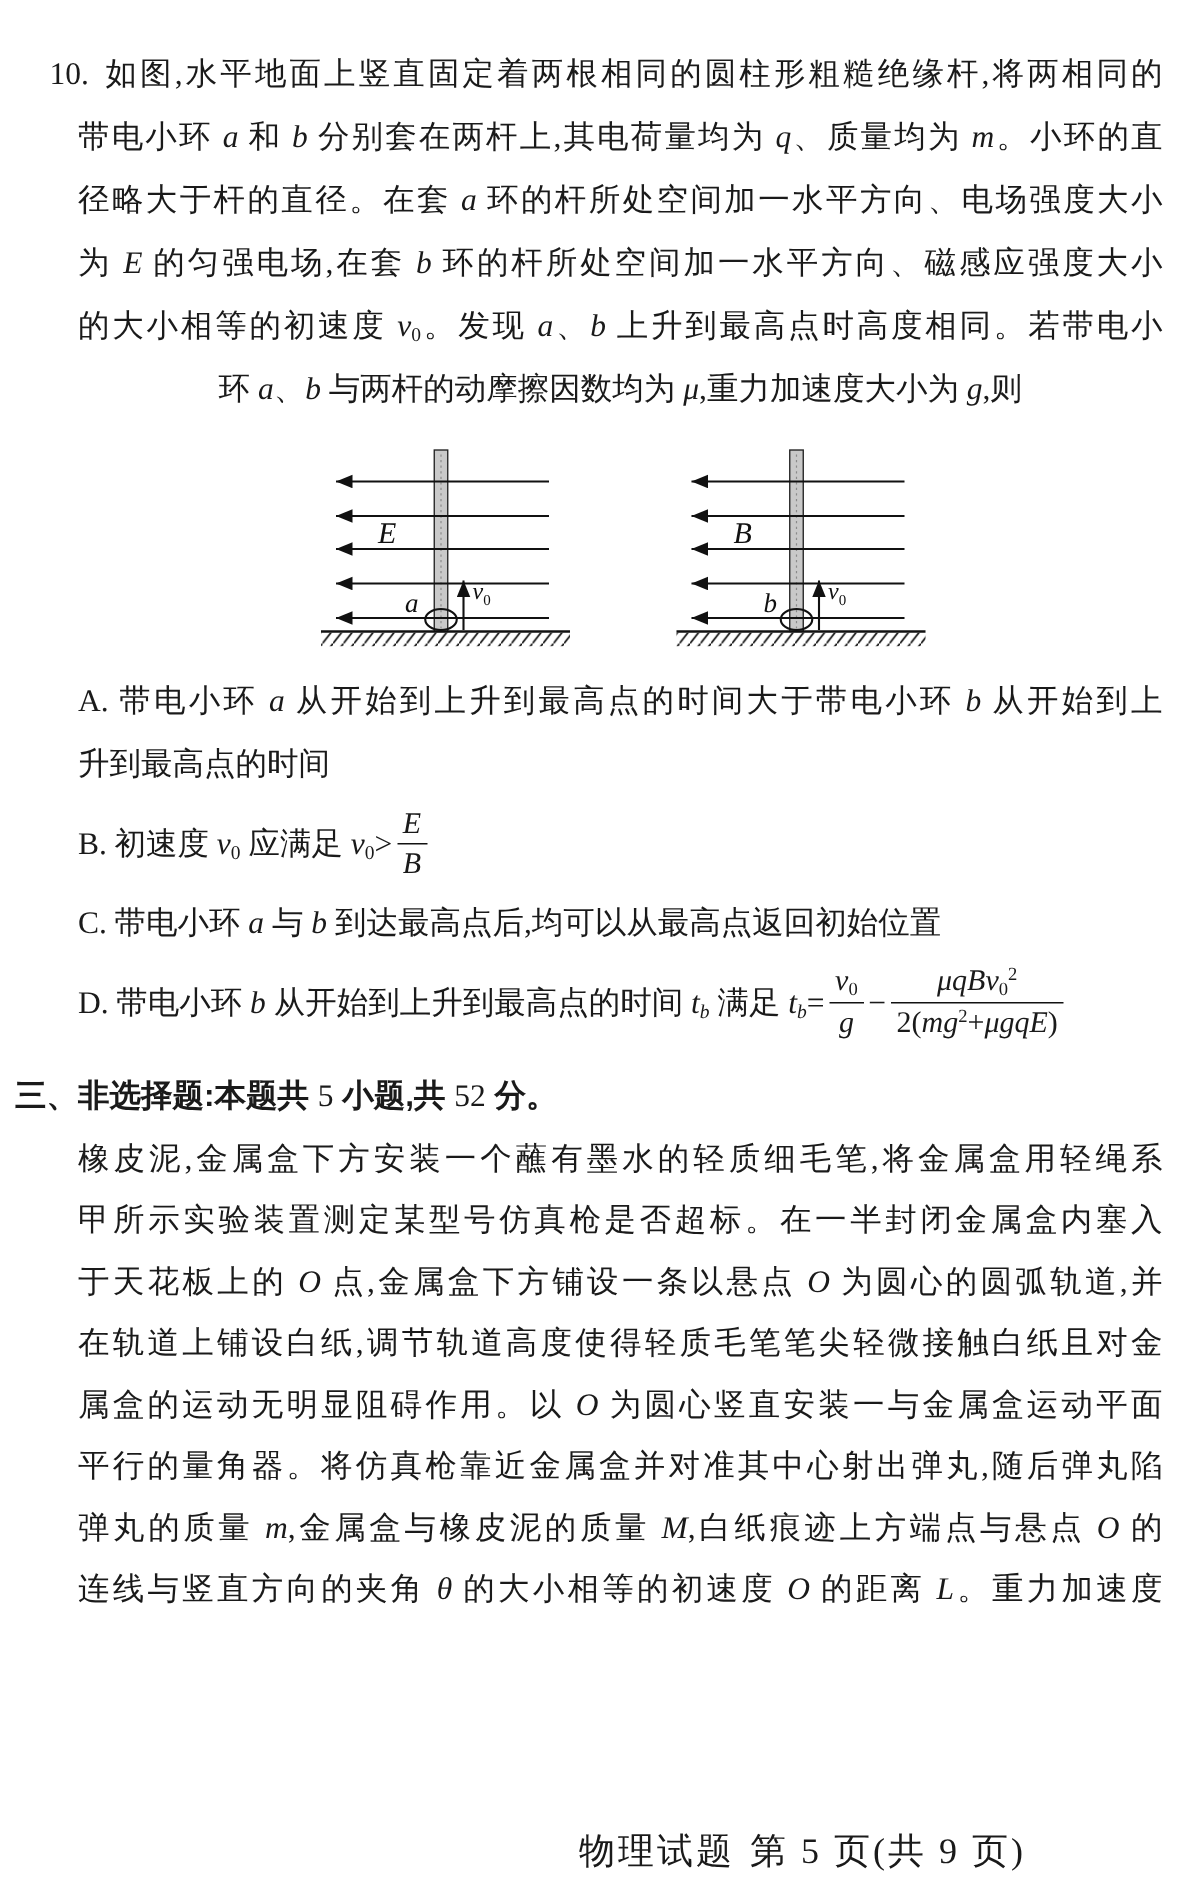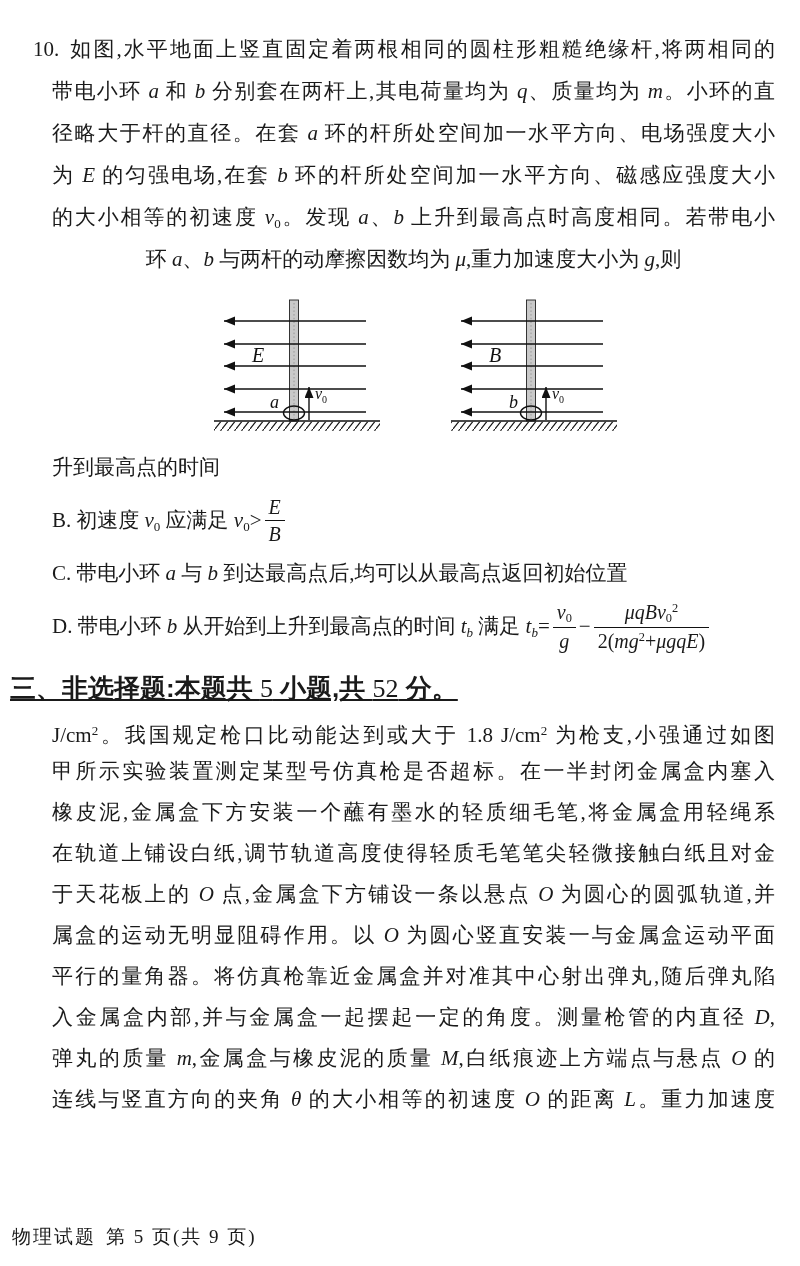--- a/index.html
+++ b/index.html
@@ -27,32 +27,32 @@
   
   .opt{margin-left:52px;width:723px;line-height:42px;height:42px;white-space:nowrap;}
   .opt-cont{margin-left:52px;width:697px;line-height:42px;height:42px;white-space:nowrap;}
   .opt-tall{height:64px;line-height:64px;}
   .olabel{margin-right:5px;}
   
   .frac{display:inline-block;vertical-align:middle;text-align:center;line-height:1.2;margin:0 3px 4px 3px;font-size:20px;}
   .fnum{display:block;padding:0 4px 1px 4px;border-bottom:1.5px solid #111;}
   .fden{display:block;padding:1px 4px 0 4px;}
   
-  .secthead{margin:8px 0 0 10px;line-height:44px;height:44px;font-size:26px;white-space:nowrap;text-decoration:underline;}
+  .secthead{margin:8px 0 0 10px;line-height:44px;height:44px;font-size:21px;white-space:nowrap;}
   .sg-hb{font-family:"Liberation Sans","DejaVu Sans",sans-serif;font-weight:bold;}
   .sg-hn{font-weight:normal;}
   
   .ln41{line-height:41px;height:41px;}
   
   .sg-i{font-style:italic;}
   .sg-sub{font-size:0.62em;vertical-align:-0.28em;}
   .sg-isub{font-size:0.62em;vertical-align:-0.28em;font-style:italic;}
   .sg-sup{font-size:0.62em;vertical-align:0.55em;}
   
-  .footer{position:absolute;bottom:16px;left:12px;width:100%;text-align:left;font-size:19px;letter-spacing:2px;}
+  .footer{position:absolute;bottom:16px;left:0;width:100%;text-align:right;font-size:24px;letter-spacing:2px;}
   .footer .gap{display:inline-block;width:10px;}
 </style>
 </head>
 <body>
 
 <div class="page">
 
   <div style="height:28px"></div>
 
   <div>
@@ -103,44 +103,43 @@
           <ellipse cx="323" cy="119" rx="10.5" ry="7" fill="none" stroke="#111" stroke-width="1.4"></ellipse>
           <text x="301" y="114" class="svgsm">b</text>
           <line class="fl" x1="338" y1="126" x2="338" y2="93" marker-end="url(#mA)"></line>
           <text x="344" y="105" class="svgv"><tspan>v</tspan><tspan dy="4" class="svgsub">0</tspan></text>
           <line x1="243" y1="127" x2="409" y2="127" stroke="#111" stroke-width="1.6"></line>
           <rect x="243" y="127.8" width="166" height="9" fill="url(#hat)"></rect>
         </g>
       </svg>
     </div>
 
+    <div class="opt jline"><span class="olabel">A.</span><span><span>带电小环 </span><span class="sg-i">a</span><span> 从开始到上升到最高点的时间大于带电小环 </span><span class="sg-i">b</span><span> 从开始到上</span></span></div>
     <div class="opt-cont"><span><span>升到最高点的时间</span></span></div>
 
     <div class="opt opt-tall">
       <span class="olabel">B.</span><span><span>初速度 </span><span class="sg-i">v</span><span class="sg-sub">0</span><span> 应满足 </span><span class="sg-i">v</span><span class="sg-sub">0</span><span>&gt;</span></span><span class="frac"><span class="fnum"><span class="sg-i">E</span></span><span class="fden"><span class="sg-i">B</span></span></span>
     </div>
 
     <div class="opt"><span class="olabel">C.</span><span><span>带电小环 </span><span class="sg-i">a</span><span> 与 </span><span class="sg-i">b</span><span> 到达最高点后,均可以从最高点返回初始位置</span></span></div>
 
     <div class="opt opt-tall">
       <span class="olabel">D.</span><span><span>带电小环 </span><span class="sg-i">b</span><span> 从开始到上升到最高点的时间 </span><span class="sg-i">t</span><span class="sg-isub">b</span><span> 满足 </span><span class="sg-i">t</span><span class="sg-isub">b</span><span>=</span></span><span class="frac"><span class="fnum"><span class="sg-i">v</span><span class="sg-sub">0</span></span><span class="fden"><span class="sg-i">g</span></span></span><span>−</span><span class="frac"><span class="fnum"><span class="sg-i">μ</span><span class="sg-i">q</span><span class="sg-i">B</span><span class="sg-i">v</span><span class="sg-sub">0</span><span class="sg-sup">2</span></span><span class="fden"><span>2(</span><span class="sg-i">m</span><span class="sg-i">g</span><span class="sg-sup">2</span><span>+</span><span class="sg-i">μ</span><span class="sg-i">g</span><span class="sg-i">q</span><span class="sg-i">E</span><span>)</span></span></span>
     </div>
   </div>
 
   <div class="secthead"><span><span class="sg-hb">三、非选择题:本题共 </span><span class="sg-hn">5</span><span class="sg-hb"> 小题,共 </span><span class="sg-hn">52</span><span class="sg-hb"> 分。</span></span></div>
 
   <div>
-    <div class="ln ln41 jline"><span><span>J/cm</span><span class="sg-sup">2</span><span>。我国规定枪口比动能达到或大于 1.8 J/cm</span><span class="sg-sup">2</span><span> 为枪支,小强通过如图</span></span></div>
+    <div class="ln ln41 jline"><span><span>橡皮泥,金属盒下方安装一个蘸有墨水的轻质细毛笔,将金属盒用轻绳系</span></span></div>
     <div class="ln ln41 jline"><span><span>甲所示实验装置测定某型号仿真枪是否超标。在一半封闭金属盒内塞入</span></span></div>
-    <div class="ln ln41 jline"><span><span>橡皮泥,金属盒下方安装一个蘸有墨水的轻质细毛笔,将金属盒用轻绳系</span></span></div>
+    <div class="ln ln41 jline"><span><span>于天花板上的 </span><span class="sg-i">O</span><span> 点,金属盒下方铺设一条以悬点 </span><span class="sg-i">O</span><span> 为圆心的圆弧轨道,并</span></span></div>
     <div class="ln ln41 jline"><span><span>在轨道上铺设白纸,调节轨道高度使得轻质毛笔笔尖轻微接触白纸且对金</span></span></div>
-    <div class="ln ln41 jline"><span><span>于天花板上的 </span><span class="sg-i">O</span><span> 点,金属盒下方铺设一条以悬点 </span><span class="sg-i">O</span><span> 为圆心的圆弧轨道,并</span></span></div>
     <div class="ln ln41 jline"><span><span>属盒的运动无明显阻碍作用。以 </span><span class="sg-i">O</span><span> 为圆心竖直安装一与金属盒运动平面</span></span></div>
     <div class="ln ln41 jline"><span><span>平行的量角器。将仿真枪靠近金属盒并对准其中心射出弹丸,随后弹丸陷</span></span></div>
-    <div class="ln ln41 jline"><span><span>入金属盒内部,并与金属盒一起摆起一定的角度。测量枪管的内直径 </span><span class="sg-i">D</span><span>,</span></span></div>
     <div class="ln ln41 jline"><span><span>弹丸的质量 </span><span class="sg-i">m</span><span>,金属盒与橡皮泥的质量 </span><span class="sg-i">M</span><span>,白纸痕迹上方端点与悬点 </span><span class="sg-i">O</span><span> 的</span></span></div>
     <div class="ln ln41 jline"><span><span>连线与竖直方向的夹角 </span><span class="sg-i">θ</span><span> 的大小相等的初速度 </span><span class="sg-i">O</span><span> 的距离 </span><span class="sg-i">L</span><span>。重力加速度</span></span></div>
   </div>
 
   <div class="footer">
     <span>物理试题</span><span class="gap"></span><span>第 5 页(共 9 页)</span>
   </div>
 
 </div>
 

